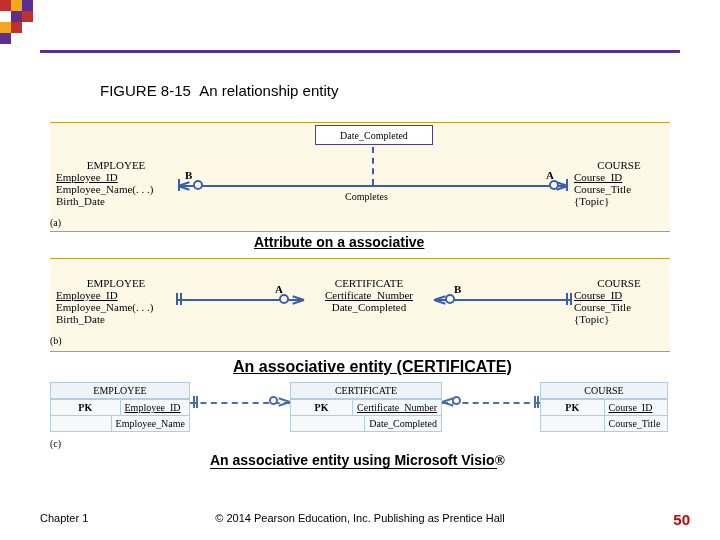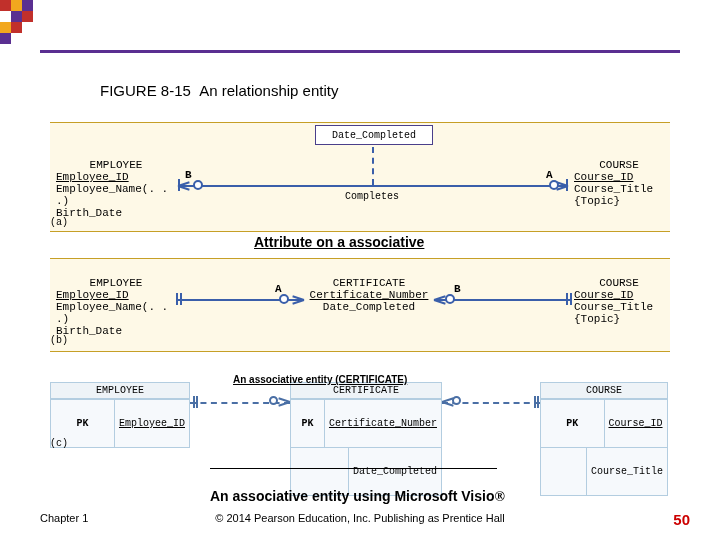--- a/index.html
+++ b/index.html
@@ -3,30 +3,30 @@
 <meta charset="utf-8">
 <style>
   * { box-sizing: border-box; margin: 0; padding: 0; }
   body { width: 720px; height: 540px; background: #fff; font-family: Arial, Helvetica, sans-serif; position: relative; overflow: hidden; }
   .logo { position: absolute; top: 0; left: 0; width: 44px; height: 44px; }
   .logo .sq { position: absolute; width: 11px; height: 11px; }
   .rule { position: absolute; top: 50px; left: 40px; right: 40px; height: 3px; background: #5a2f91; }
   .figtitle { position: absolute; top: 82px; left: 100px; font-size: 15px; }
   .figtitle b { font-weight: normal; }
   .caption1 { position: absolute; top: 234px; left: 254px; font-size: 14px; font-weight: bold; text-decoration: underline; }
-  .caption2 { position: absolute; top: 374px; left: 233px; font-size: 10px; font-weight: bold; text-decoration: underline; }
-  .caption3 { position: absolute; top: 452px; left: 210px; font-size: 14px; font-weight: bold; margin-top: 36px; }
+  .caption2 { position: absolute; top: 358px; left: 233px; font-size: 16px; font-weight: bold; text-decoration: underline; }
+  .caption3 { position: absolute; top: 452px; left: 210px; font-size: 14px; font-weight: bold; }
   .caption3 .reg { font-family: serif; }
   .caption3-line { position: absolute; top: 468px; left: 210px; width: 287px; height: 1px; background: #000; }
   .chapter { position: absolute; bottom: 16px; left: 40px; font-size: 11px; }
   .copy { position: absolute; bottom: 16px; left: 0; right: 0; text-align: center; font-size: 11px; }
   .pagenum { position: absolute; bottom: 12px; right: 30px; font-size: 15px; font-weight: bold; color: #c00; }
 
   
-  .diagrams { position: absolute; top: 122px; left: 50px; width: 620px; font-family: Liberation Mono, monospace; font-size: 11px; color: #000; }
+  .diagrams { position: absolute; top: 122px; left: 50px; width: 620px; font-family: Liberation Serif, serif; font-size: 11px; color: #000; }
 
   
   .da { position: relative; width: 620px; height: 110px; background: linear-gradient(#fef9e7,#fef9e7); border-top: 1px solid #c69f26; border-bottom: 1px solid #c69f26; }
   .da .lbox { position: absolute; left: 6px; top: 36px; width: 120px; }
   .da .rbox { position: absolute; right: 6px; top: 36px; width: 90px; text-align: left; }
   .entlabel { font-size: 11px; text-align: center; }
   .attrs { font-size: 11px; }
   .attrs u { text-decoration: underline; }
   .alabel { position: absolute; left: 0; top: 94px; font-size: 10px; }
 
@@ -73,21 +73,21 @@
   .db .labA { position: absolute; top: 24px; left: 225px; font-weight: bold; }
   .db .labB { position: absolute; top: 24px; left: 404px; font-weight: bold; }
   .db .alabel { position: absolute; left: 0; top: 76px; font-size: 10px; }
 
   
   .dc2 { position: relative; width: 620px; height: 78px; margin-top: 24px; }
   .visbox { position: absolute; border: 1px solid #b3cde0; background: #f6f9fc; }
   .visbox .hdr { background: #eef3f7; border-bottom: 1px solid #b3cde0; text-align: center; font-size: 10px; padding: 2px 0; }
   .visbox .row { display: flex; font-size: 10px; }
   .visbox .pk { width: 24px; border-right: 1px solid #b3cde0; text-align: center; font-weight: bold; }
-  .visbox .cell { padding: 18px 4px; border-top: 1px solid #b3cde0; flex: 1; }
+  .visbox .cell { padding: 2px 4px; border-top: 1px solid #b3cde0; flex: 1; }
   .dc2 .b1 { left: 0; top: 6px; width: 140px; }
   .dc2 .b2 { left: 240px; top: 6px; width: 152px; }
   .dc2 .b3 { left: 490px; top: 6px; width: 128px; }
   .dc2 .dline { position: absolute; top: 26px; height: 0; border-top: 2px dashed #4a6fa5; }
   .dc2 .dl1 { left: 140px; width: 100px; }
   .dc2 .dl2 { left: 392px; width: 98px; }
   .dc2 .ring { position: absolute; width: 9px; height: 9px; border: 2px solid #4a6fa5; border-radius: 50%; background: #fff; top: 20px; }
   .dc2 .r1 { left: 219px; }
   .dc2 .r2 { left: 402px; }
   .dc2 .tick { position: absolute; width: 2px; height: 12px; background: #4a6fa5; top: 20px; }
@@ -209,20 +209,24 @@
     <div class="tick t4"></div>
     <div class="crow1"></div>
     <div class="crow2"></div>
 
     <div class="visbox b1">
       <div class="hdr">EMPLOYEE</div>
       <div class="row">
           <div class="pk cell">PK</div>
           <div class="cell"><u>Employee_ID</u></div>
         </div>
+      <div class="row">
+          <div class="pk cell"></div>
+          <div class="cell">Employee_Name</div>
+        </div>
     </div>
     <div class="visbox b2">
       <div class="hdr">CERTIFICATE</div>
       <div class="row">
           <div class="pk cell">PK</div>
           <div class="cell"><u>Certificate_Number</u></div>
         </div>
       <div class="row">
           <div class="pk cell"></div>
           <div class="cell">Date_Completed</div>

